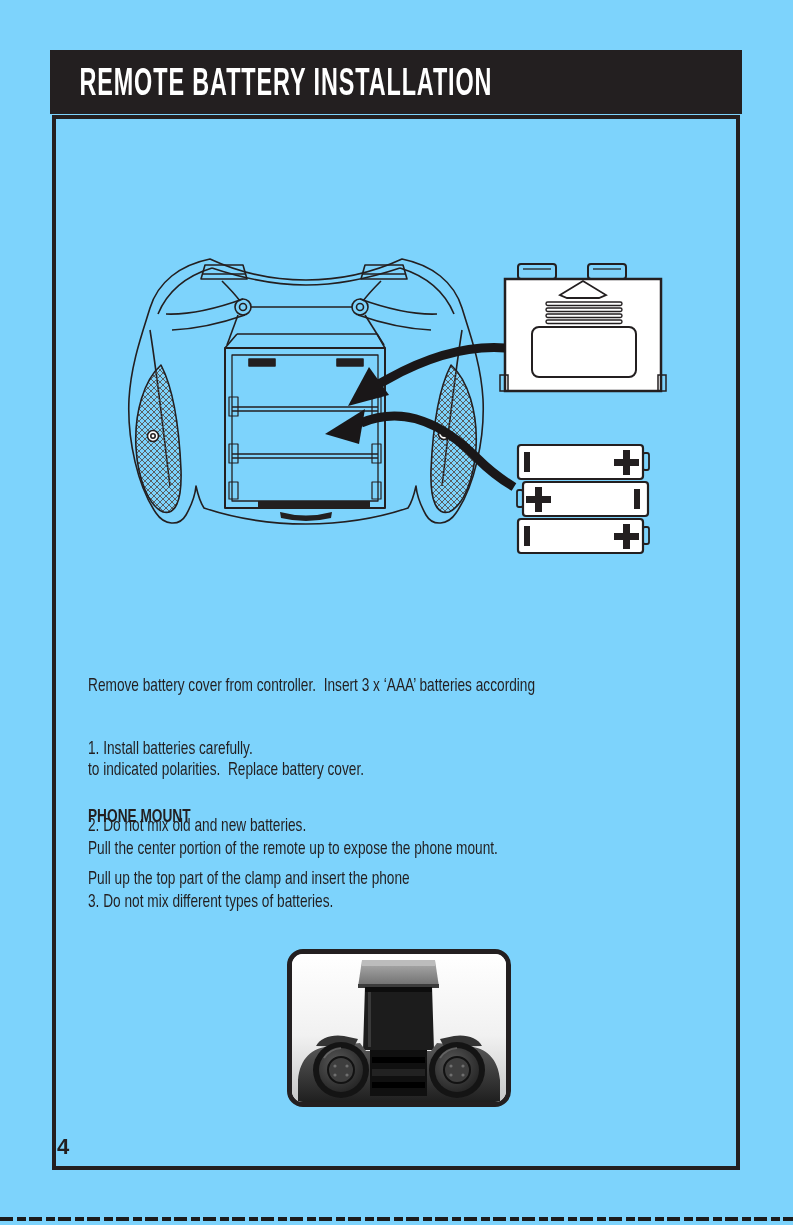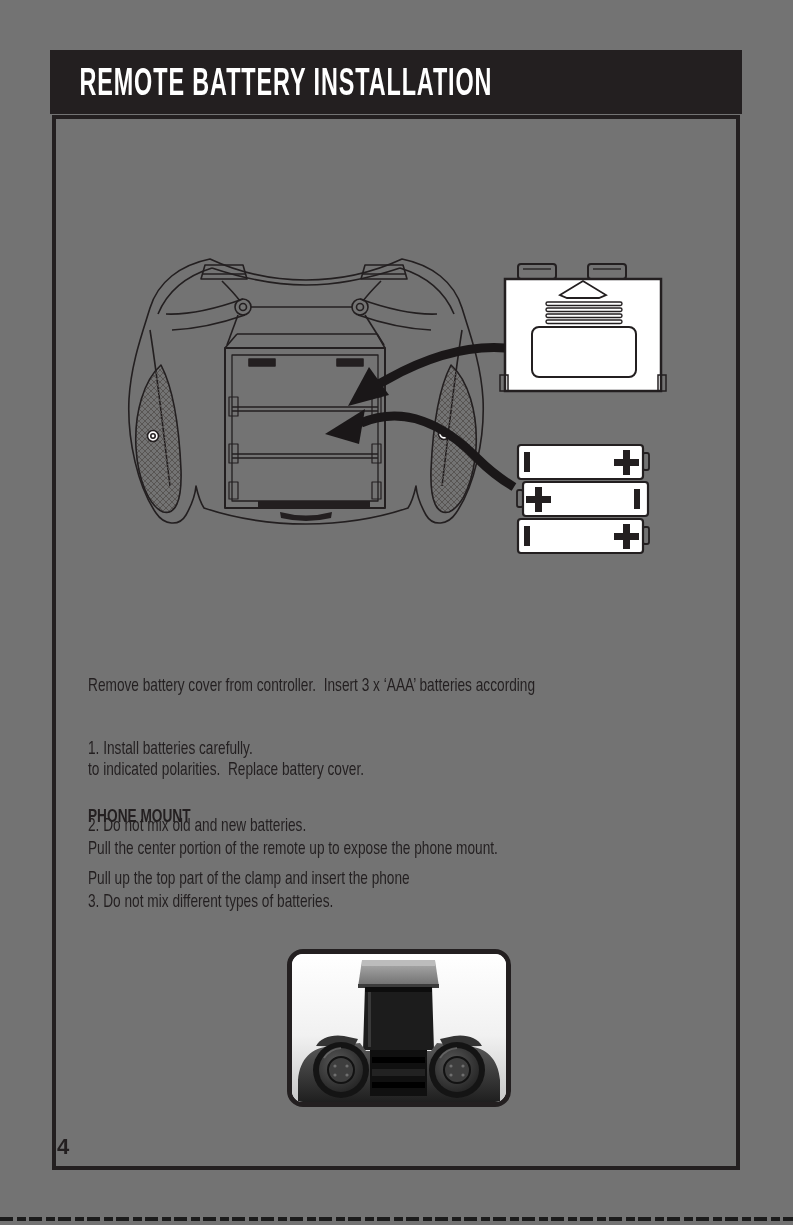--- a/index.html
+++ b/index.html
@@ -1,17 +1,17 @@
 <!DOCTYPE html>
 <html><head>
 <meta charset="utf-8">
 <style>
   html,body{margin:0;padding:0;background:#ffffff;}
   .page{
-    position:relative;width:793px;height:1225px;background:#737373;
+    position:relative;width:793px;height:1225px;background:#7dd3fc;
     font-family:"Liberation Sans",sans-serif;color:#231f20;overflow:hidden;
   }
   .header{
     position:absolute;left:50px;top:50px;width:692px;height:64px;
     background:#231f20;display:flex;align-items:center;
   }
   .header-title{
     color:#ffffff;font-weight:bold;font-size:39px;letter-spacing:1.5px;
     white-space:pre;transform:scaleX(0.60);transform-origin:0 50%;
     padding-left:49px;

